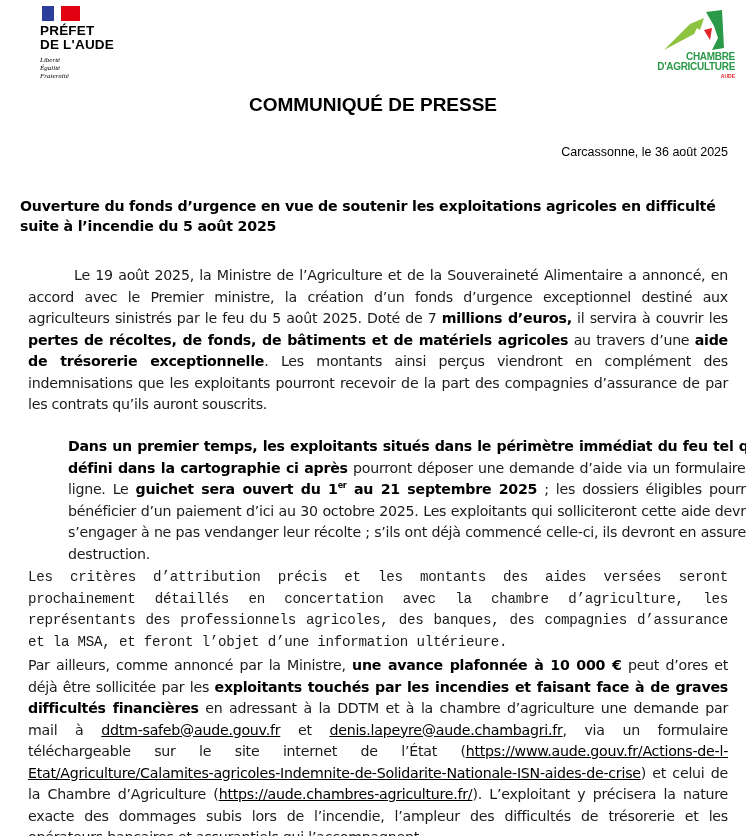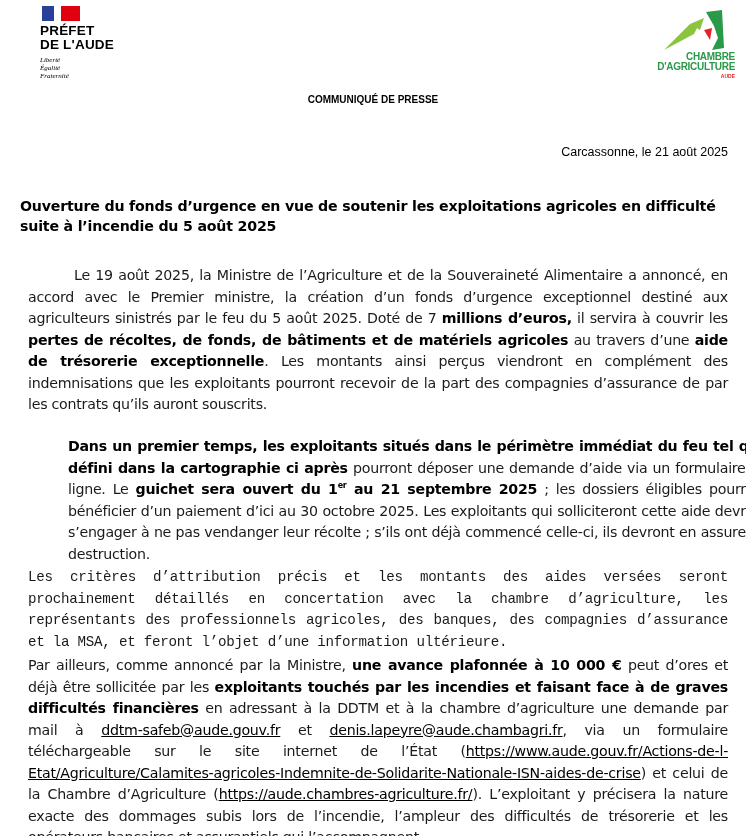--- a/index.html
+++ b/index.html
@@ -19,21 +19,21 @@
             margin-top: 4px; color: #000; }
 
   .logo-chambre { position: absolute; left: 650px; top: 8px; width: 90px; text-align: center; }
   .logo-chambre svg { display: block; margin: 0 auto 0 10px; }
   .chambre-text { font-family: "Liberation Sans", sans-serif; font-weight: bold; font-size: 10px; line-height: 10px;
                   color: #2a9a49; letter-spacing: -0.3px; margin-top: 0; text-align: right; padding-right: 5px;}
   .chambre-sub { font-family: "Liberation Sans", sans-serif; font-weight: bold; font-size: 5px; color: #e0262b;
                  text-align: right; padding-right: 5px; margin-top: 1px; }
 
   .doc-type { position: absolute; left: 0; width: 746px; top: 94px; text-align: center;
-              font-family: "Liberation Sans", sans-serif; font-weight: bold; font-size: 10px; color: #000; }
+              font-family: "Liberation Sans", sans-serif; font-weight: bold; font-size: 19px; color: #000; }
   .date-line { position: absolute; right: 18px; top: 145px; font-family: "Liberation Sans", sans-serif;
                font-size: 12.5px; color: #000; }
   .title { position: absolute; left: 20px; width: 710px; top: 196px; text-align: left;
            font-weight: bold; font-size: 14.2px; line-height: 20px; color: #000; letter-spacing: -0.2px; }
 
   .para { position: absolute; left: 28px; width: 700px; text-align: justify; font-size: 14.2px;
           line-height: 21.5px; color: #1a1a1a; letter-spacing: -0.25px; }
   .para b { font-weight: bold; color: #000; }
   .para a { color: #000000; text-decoration: underline; }
   .indent { text-indent: 46px; }
@@ -69,21 +69,21 @@
       <path d="M30 16 L44 10 L40 22 Z" fill="#8cc43f"></path>
       <path d="M46 4 L62 2 L64 40 L52 42 L58 30 L54 18 Z" fill="#2a9a49"></path>
       <path d="M44 22 L52 20 L50 32 Z" fill="#e0262b"></path>
     </svg>
     <div class="chambre-text">CHAMBRE</div>
     <div class="chambre-text">D'AGRICULTURE</div>
     <div class="chambre-sub">AUDE</div>
   </div>
 
   <div class="doc-type">COMMUNIQUÉ DE PRESSE</div>
-  <div class="date-line">Carcassonne, le 21 août 2025</div>
+  <div class="date-line">Carcassonne, le 36 août 2025</div>
 
   <div class="title">
     <div>Ouverture du fonds d’urgence en vue de soutenir les exploitations agricoles en difficulté</div>
     <div>suite à l’incendie du 5 août 2025</div>
   </div>
 
   <div class="para indent" id="p1"><span>Le 19 août 2025, la Ministre de l’Agriculture et de la Souveraineté Alimentaire a annoncé, en accord avec le Premier ministre, la création d’un fonds d’urgence exceptionnel destiné aux agriculteurs sinistrés par le feu du 5 août 2025. Doté de 7 </span><b>millions d’euros,</b><span> il servira à couvrir les </span><b>pertes de récoltes, de fonds, de bâtiments et de matériels agricoles</b><span> au travers d’une </span><b>aide de trésorerie exceptionnelle</b><span>. Les montants ainsi perçus viendront en complément des indemnisations que les exploitants pourront recevoir de la part des compagnies d’assurance de par les contrats qu’ils auront souscrits.</span></div>
 
   <div class="para" id="p2"><b>Dans un premier temps, les exploitants situés dans le périmètre immédiat du feu tel que défini dans la cartographie ci après</b><span> pourront déposer une demande d’aide via un formulaire en ligne. Le </span><b><span>guichet sera ouvert du 1</span><sup>er</sup><span> au 21 septembre 2025</span></b><span> ; les dossiers éligibles pourront bénéficier d’un paiement d’ici au 30 octobre 2025. Les exploitants qui solliciteront cette aide devront s’engager à ne pas vendanger leur récolte ; s’ils ont déjà commencé celle-ci, ils devront en assurer la destruction.</span></div>
 

